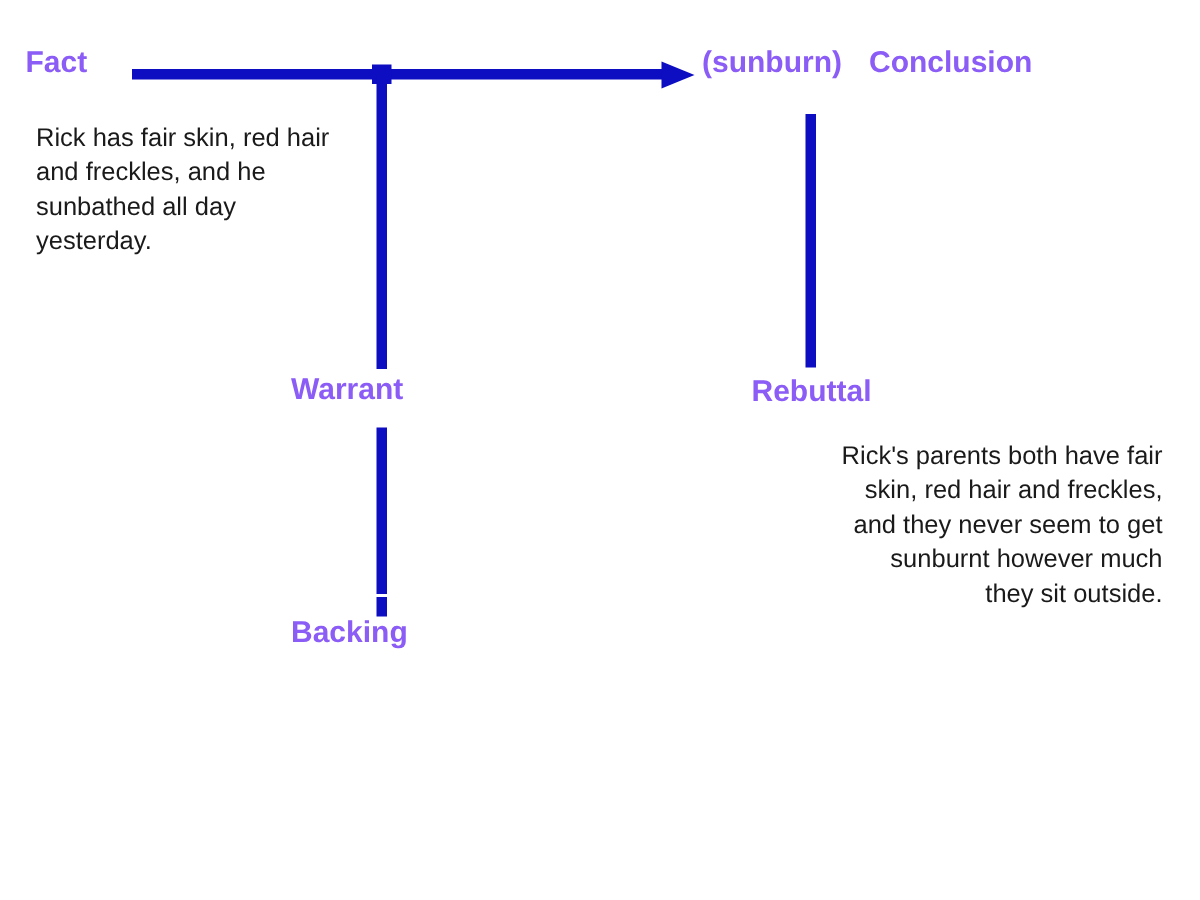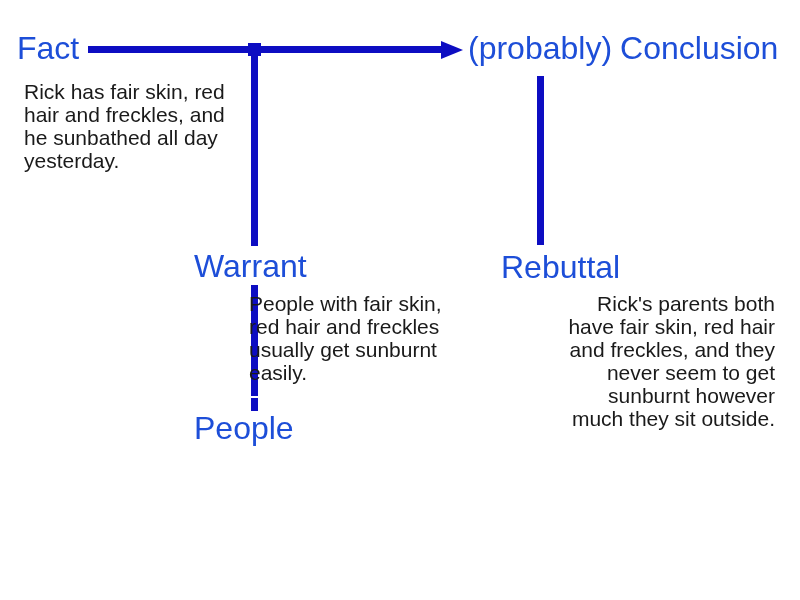--- a/index.html
+++ b/index.html
@@ -17,38 +17,38 @@
     position: relative;
     width: 800px;
     height: 600px;
     background: #ffffff;
     overflow: hidden;
   }
 
   
   .heading {
     position: absolute;
-    font-size: 32px;
+    font-size: 20px;
     line-height: 1.0;
-    font-weight: normal;
-    color: #1d4ed8;
+    font-weight: bold;
+    color: #8b5cf6;
     white-space: nowrap;
   }
   #fact-heading      { left: 17px;  top: 32px; }
   #conclusion-block  { left: 468px; top: 32px; }
   #conclusion-block .qualifier { }
-  #conclusion-block .conc-word { margin-left: 8px; }
+  #conclusion-block .conc-word { margin-left: 18px; }
   #warrant-heading   { left: 194px; top: 250px; }
   #backing-heading   { left: 194px; top: 412px; }
   #rebuttal-heading  { left: 501px; top: 251px; }
 
   
   .body-text {
     position: absolute;
-    font-size: 21px;
+    font-size: 17px;
     line-height: 23px;
     color: #1a1a1a;
     white-space: pre-line;
   }
   #fact-body        { left: 24px;  top: 80px;  width: 215px; }
   #conclusion-body  { left: 558px; top: 80px;  width: 225px; }
   #warrant-body     { left: 249px; top: 292px; width: 205px; }
   #backing-body     { left: 252px; top: 462px; width: 215px; }
   #rebuttal-body    { left: 560px; top: 292px; width: 215px; text-align: right; }
 
@@ -136,27 +136,26 @@
   <div class="blue" id="vline-left-3"></div>
 
   <div class="blue" id="vline-left-4"></div>
 
   <div class="blue" id="vline-right-1"></div>
 
   <div class="heading" id="fact-heading">Fact</div>
 
   <div class="body-text" id="fact-body">Rick has fair skin, red hair and freckles, and he sunbathed all day yesterday.</div>
 
-  <div class="heading" id="conclusion-block"><span class="qualifier">(probably)</span><span class="conc-word">Conclusion</span></div>
+  <div class="heading" id="conclusion-block"><span class="qualifier">(sunburn)</span><span class="conc-word">Conclusion</span></div>
 
 
   <div class="heading" id="warrant-heading">Warrant</div>
 
-  <div class="body-text" id="warrant-body">People with fair skin, red hair and freckles usually get sunburnt easily.</div>
 
-  <div class="heading" id="backing-heading">People</div>
+  <div class="heading" id="backing-heading">Backing</div>
 
 
   <div class="heading" id="rebuttal-heading">Rebuttal</div>
 
   <div class="body-text" id="rebuttal-body">Rick's parents both have fair skin, red hair and freckles, and they never seem to get sunburnt however much they sit outside.</div>
 
 </div>
 
 </body></html>

